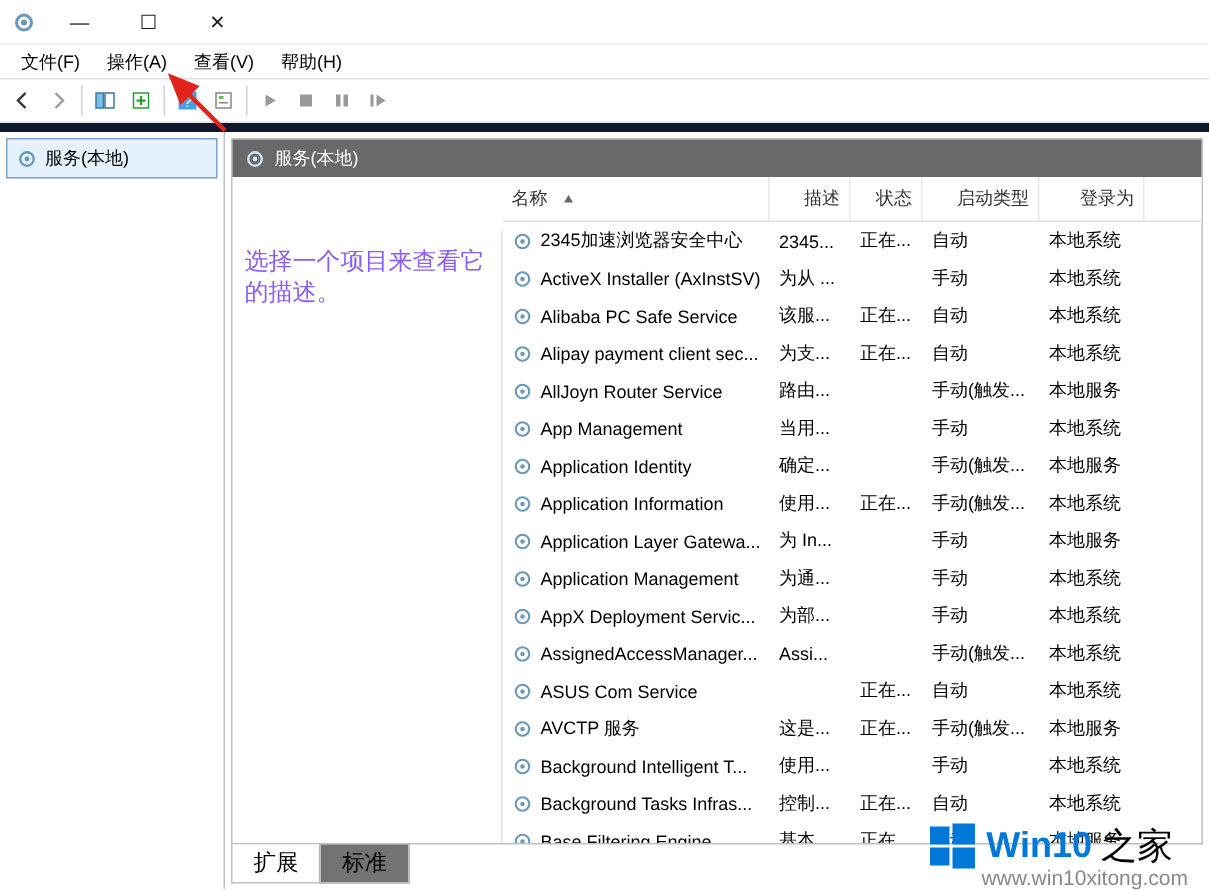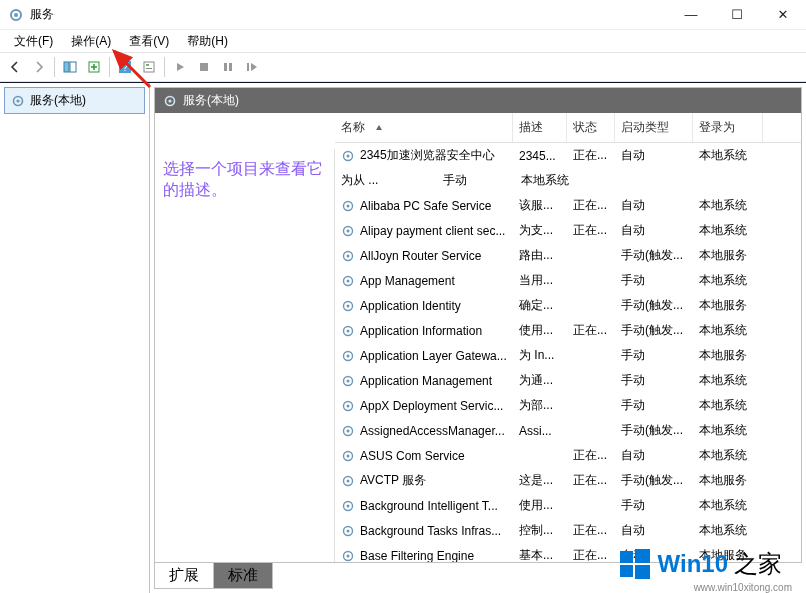--- a/index.html
+++ b/index.html
@@ -7,65 +7,64 @@
 .titlebar { height: 30px; display: flex; align-items: center; padding: 0 0 0 8px; border-bottom: 1px solid #eee; }
 .titlebar .app-icon { width: 16px; height: 16px; margin-right: 6px; }
 .titlebar .title { flex: 1; font-size: 12px; }
 .winbtns { display: flex; }
 .winbtn { width: 46px; height: 30px; display: flex; align-items: center; justify-content: center; font-size: 13px; color: #222; }
 .menubar { height: 22px; display: flex; align-items: center; padding: 0 6px; gap: 2px; }
 .menuitem { padding: 2px 8px; cursor: default; }
 .toolbar { height: 30px; display: flex; align-items: center; padding: 0 4px; border-top: 1px solid #e3e3e3; border-bottom: 1px solid #e3e3e3; background: #fff; gap: 2px; }
 .tbtn { width: 22px; height: 22px; display: flex; align-items: center; justify-content: center; border: 1px solid transparent; }
 .tsep { width: 1px; height: 20px; background: #d0d0d0; margin: 0 2px; }
-.workspace { display: flex; height: calc(593px - 30px - 22px - 30px); border-top: 1px solid #0f172a; }
+.workspace { display: flex; height: calc(593px - 30px - 22px - 30px); border-top: 6px solid #0f172a; }
 .leftpane { width: 150px; border-right: 1px solid #c0c0c0; background: #fff; }
 .treehdr { padding: 4px 6px; display: flex; align-items: center; gap: 5px; background: #e5f1fb; border: 1px solid #7da2ce; margin: 4px; }
 .rightpane { flex: 1; display: flex; flex-direction: column; position: relative; }
 .rightinner { flex:1; margin: 4px 4px 0 4px; border: 1px solid #c0c0c0; display:flex; flex-direction:column; min-height:0; }
 .rheader { background: #696969; color: #fff; padding: 4px 8px; display: flex; align-items: center; gap: 6px; }
 .rbody { flex:1; display:flex; min-height:0; }
 .descpane { width: 180px; padding: 10px 8px; font-size: 16px; color: #8b5cf6; border-right:1px solid #e0e0e0;margin-top:36px; }
 .listpane { flex:1; overflow:hidden; display:flex; flex-direction:column; }
 .cols { display:flex; border-bottom:1px solid #e0e0e0; background:#fff; }
-.col { padding:6px 6px; font-size:12px; color:#333; border-right:1px solid #e8e8e8; white-space:nowrap; overflow:hidden; }
+.col { padding:6px 6px; font-size:12px; color:#333; border-right:1px solid #e8e8e8; white-space:nowrap; overflow:hidden;text-align:right; }
 .col.name { width: 178px; display:flex; align-items:center; gap:6px; }
 .col.desc { width: 54px; }
 .col.status { width: 48px; }
 .col.start { width: 78px; }
 .col.logon { width: 70px; }
 .rows { flex:1; overflow-y:auto; }
 .row { display:flex; align-items:center; padding:2px 0; }
 .row .c { padding: 2px 6px; font-size: 12px; white-space:nowrap; overflow:hidden; text-overflow:ellipsis; }
 .row .c.name { width: 178px; display:flex; align-items:center; gap:5px; }
 .row .c.desc { width: 54px; }
 .row .c.status { width: 48px; }
 .row .c.start { width: 78px; }
 .row .c.logon { width: 70px; }
 .gear { width:14px; height:14px; flex:0 0 14px; }
 .tabs { display:flex; margin: 0 4px 4px 4px; }
 .tab { padding: 3px 14px; font-size: 15px; border: 1px solid #c0c0c0; border-top: none; background:#fff; margin-right:-1px; }
 .tab.inactive { background:#737373; }
 .arrow-annotation { position:absolute; top:45px; left:108px; pointer-events:none; z-index:50; }
 .watermark { position:absolute; right:24px; bottom:12px; display:flex; align-items:center; gap:6px; font-size: 24px; color:#000; font-weight:400; pointer-events:none; z-index:60; }
-.wm-sub { position:absolute; right:14px; bottom:0px; font-size:10px; color:#888; z-index:60;margin-top:12px; }
+.wm-sub { position:absolute; right:14px; bottom:0px; font-size:14px; color:#888; z-index:60;margin-top:12px; }
 .sorticon { margin-left:4px; display:inline-block; }
 svg { display:block; }
 </style>
 </head>
 <body>
 
 <div class="titlebar">
   <span class="app-icon">
     <svg viewBox="0 0 16 16" width="16" height="16">
         <circle cx="8" cy="8" r="5" fill="none" stroke="#6b97b8" stroke-width="2"></circle>
         <circle cx="8" cy="8" r="2" fill="#6b97b8"></circle>
       </svg>
   </span>
-  <span class="title">服务</span>
   <div class="winbtns">
     <div class="winbtn">
         <span>—</span>
       </div>
     <div class="winbtn">
         <span>☐</span>
       </div>
     <div class="winbtn close">
         <span>✕</span>
       </div>
@@ -194,20 +193,29 @@
                     </svg>
                   </span>
                   <span>2345加速浏览器安全中心</span>
                 </div>
                 <div class="c desc">2345...</div>
                 <div class="c status">正在...</div>
                 <div class="c start">自动</div>
                 <div class="c logon">本地系统</div>
               </div>
               <div class="row">
+                <div class="c name">
+                  <span class="gear">
+                    <svg viewBox="0 0 14 14" width="14" height="14">
+                      <circle cx="7" cy="7" r="4.5" fill="none" stroke="#6b97b8" stroke-width="1.4"></circle>
+                      <circle cx="7" cy="7" r="1.5" fill="#6b97b8"></circle>
+                    </svg>
+                  </span>
+                  <span>ActiveX Installer (AxInstSV)</span>
+                </div>
                 <div class="c desc">为从 ...</div>
                 <div class="c status"></div>
                 <div class="c start">手动</div>
                 <div class="c logon">本地系统</div>
               </div>
               <div class="row">
                 <div class="c name">
                   <span class="gear">
                     <svg viewBox="0 0 14 14" width="14" height="14">
                       <circle cx="7" cy="7" r="4.5" fill="none" stroke="#6b97b8" stroke-width="1.4"></circle>

